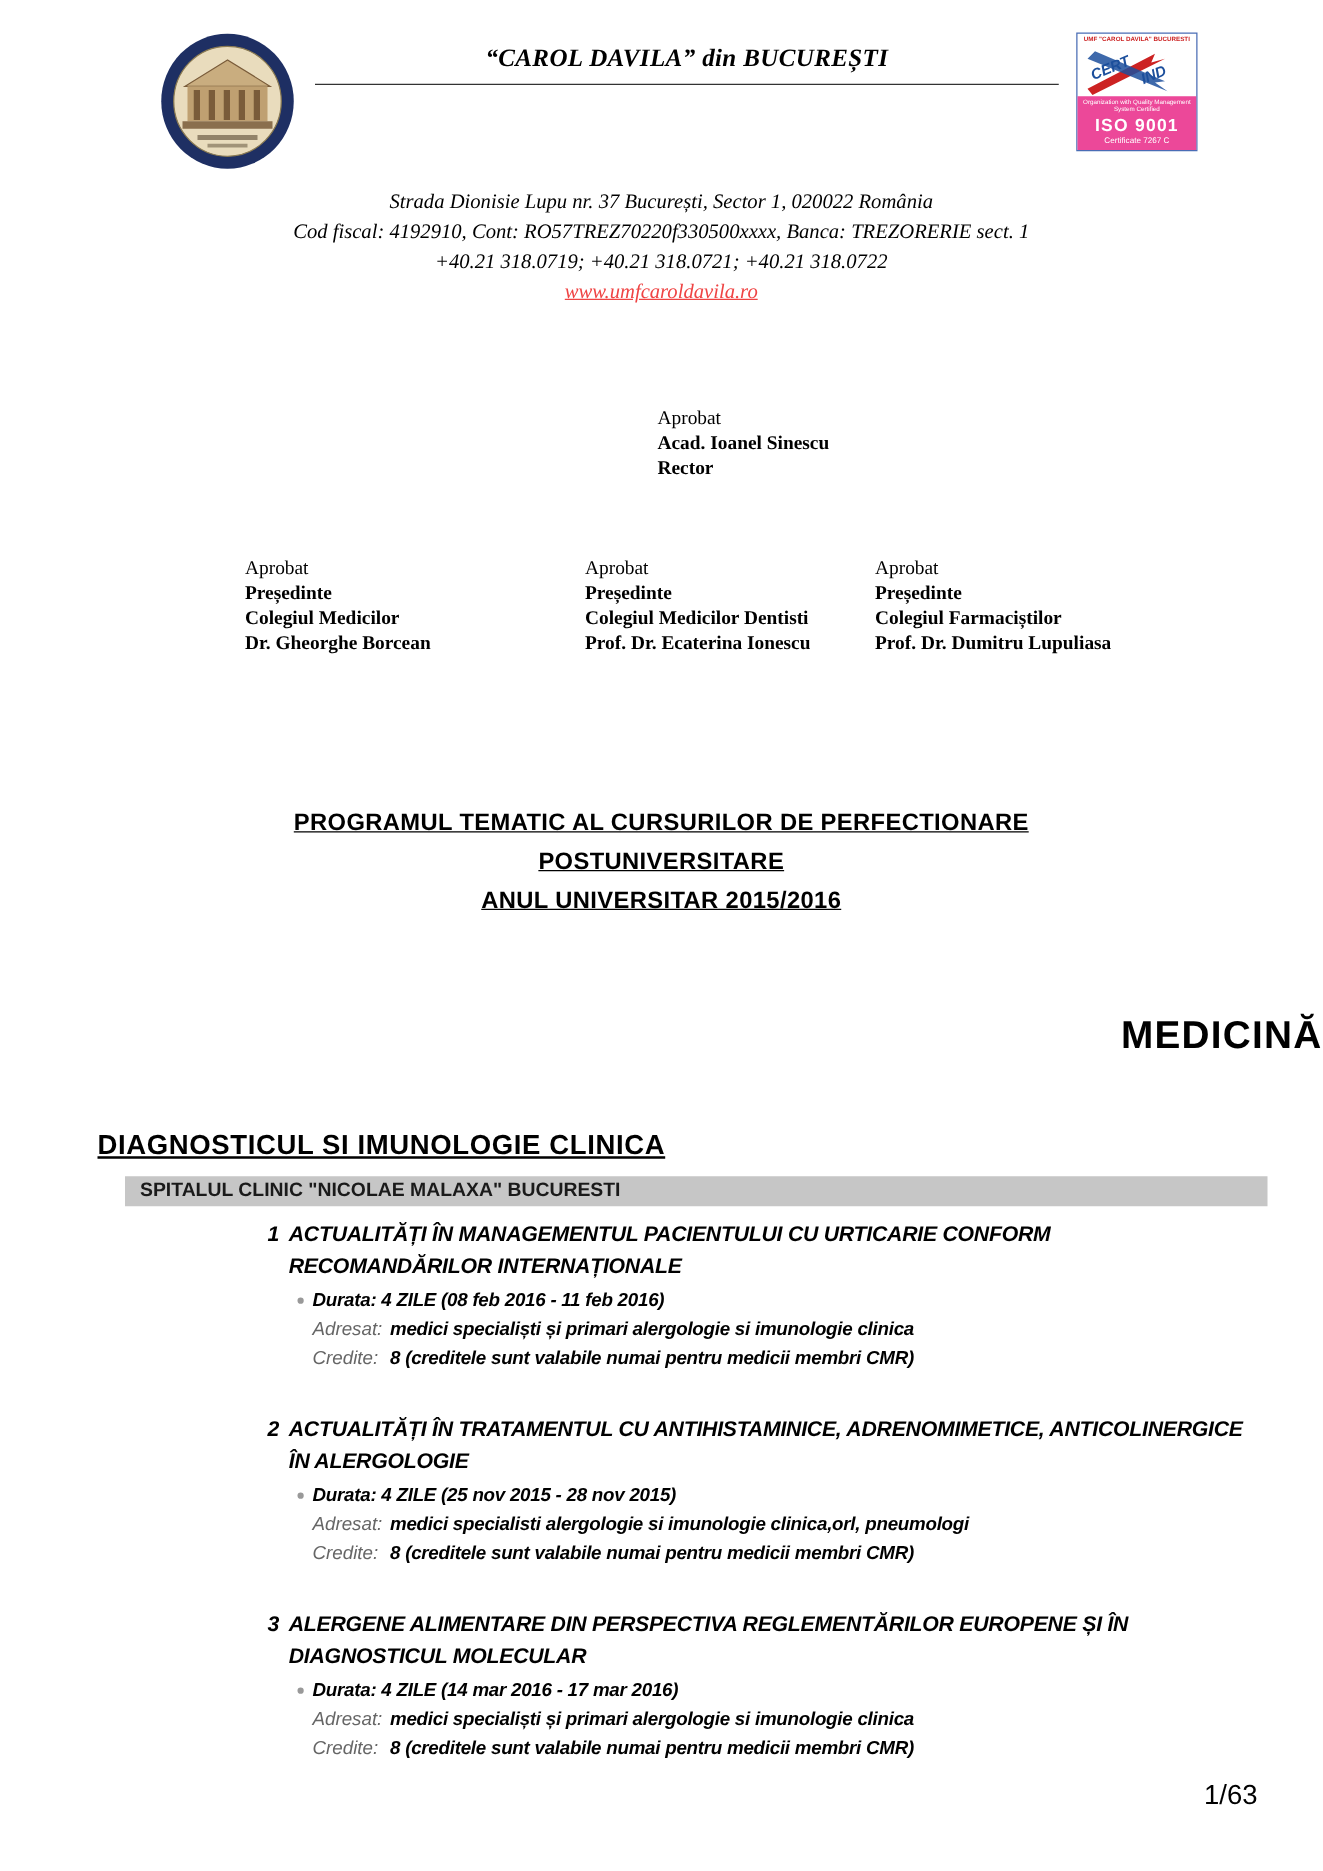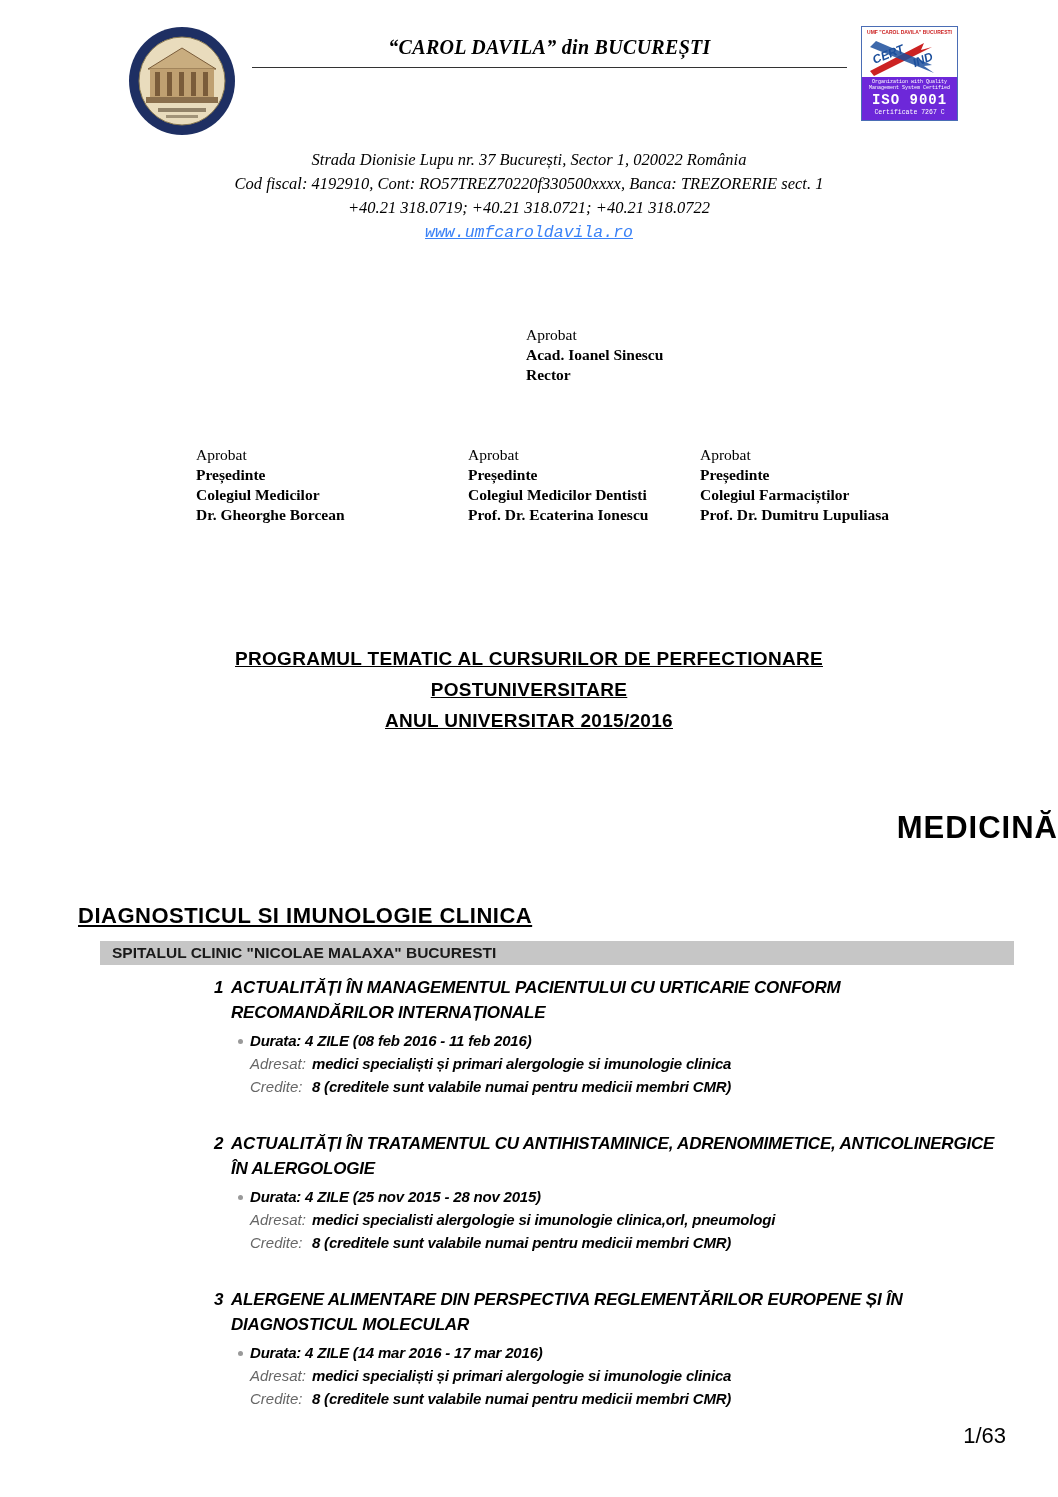--- a/index.html
+++ b/index.html
@@ -10,28 +10,28 @@
   .header{display:flex;align-items:flex-start;padding:26px 100px 0 128px;}
   .logo-wrap{width:110px;flex:0 0 110px;}
   .header-center{flex:1;padding:6px 14px 0 14px;text-align:center;}
   .uni-name{font-size:20px;font-weight:bold;font-style:italic;line-height:30px;letter-spacing:0.3px;}
   .header-rule{border-bottom:1.5px solid #333;margin-top:5px;height:0;}
 
   .iso-badge{width:95px;flex:0 0 95px;border:1px solid #4a6db5;background:#fff;
              font-family:"Liberation Sans",sans-serif;}
   .iso-top{color:#cc2222;font-size:5px;text-align:center;padding:2px 1px 0;line-height:6px;font-weight:bold;}
   .iso-mid{height:42px;position:relative;overflow:hidden;}
-  .iso-bottom{background:#6d28d9;color:#fff;text-align:center;padding:2px 2px 4px;font-family:Liberation Mono, monospace;}
+  .iso-bottom{background:#ec4899;color:#fff;text-align:center;padding:2px 2px 4px;}
   .iso-org{font-size:5px;line-height:6px;}
   .iso-title{font-size:14px;font-weight:bold;letter-spacing:1px;margin-top:1px;}
   .iso-cert{font-size:6.5px;margin-top:1px;}
 
   
   .address{text-align:center;font-style:italic;font-size:16.5px;line-height:24px;margin-top:8px;}
-  .website{color:#3b82f6;text-decoration:underline;cursor:pointer;font-family:Liberation Mono, monospace;}
+  .website{color:#ef4444;text-decoration:underline;cursor:pointer;}
 
   
   .rector-block{margin:80px 0 0 526px;font-size:15.5px;line-height:20px;}
   .bold{font-weight:bold;}
   .approvals-row{display:flex;margin:60px 0 0 196px;font-size:15.5px;line-height:20px;}
   .approval-col1{width:272px;}
   .approval-col2{width:232px;}
   .approval-col3{flex:1;}
 
   

